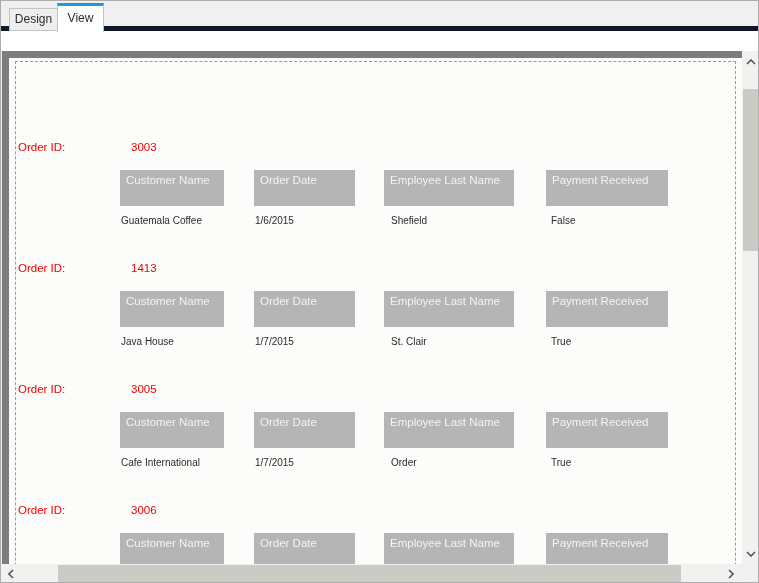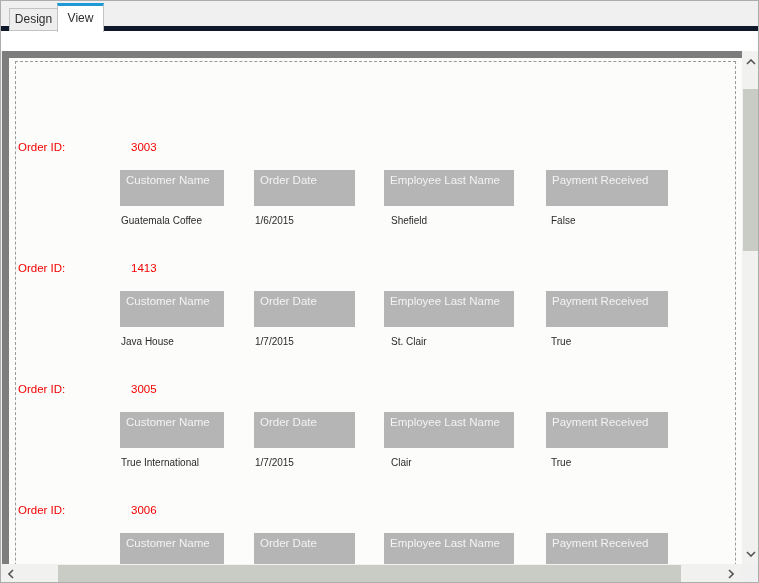--- a/index.html
+++ b/index.html
@@ -201,23 +201,23 @@
         <span class="cell d3">True</span>
       </div>
 
       <div class="order-block b3">
         <span class="oid-label">Order ID:</span>
         <span class="oid-value">3005</span>
         <span class="col-h c0">Customer Name</span>
         <span class="col-h c1">Order Date</span>
         <span class="col-h c2">Employee Last Name</span>
         <span class="col-h c3">Payment Received</span>
-        <span class="cell d0">True International</span>
+        <span class="cell d0">Cafe International</span>
         <span class="cell d1">1/7/2015</span>
-        <span class="cell d2">Clair</span>
+        <span class="cell d2">Order</span>
         <span class="cell d3">True</span>
       </div>
 
       <div class="order-block b4">
         <span class="oid-label">Order ID:</span>
         <span class="oid-value">3006</span>
         <span class="col-h c0">Customer Name</span>
         <span class="col-h c1">Order Date</span>
         <span class="col-h c2">Employee Last Name</span>
         <span class="col-h c3">Payment Received</span>

